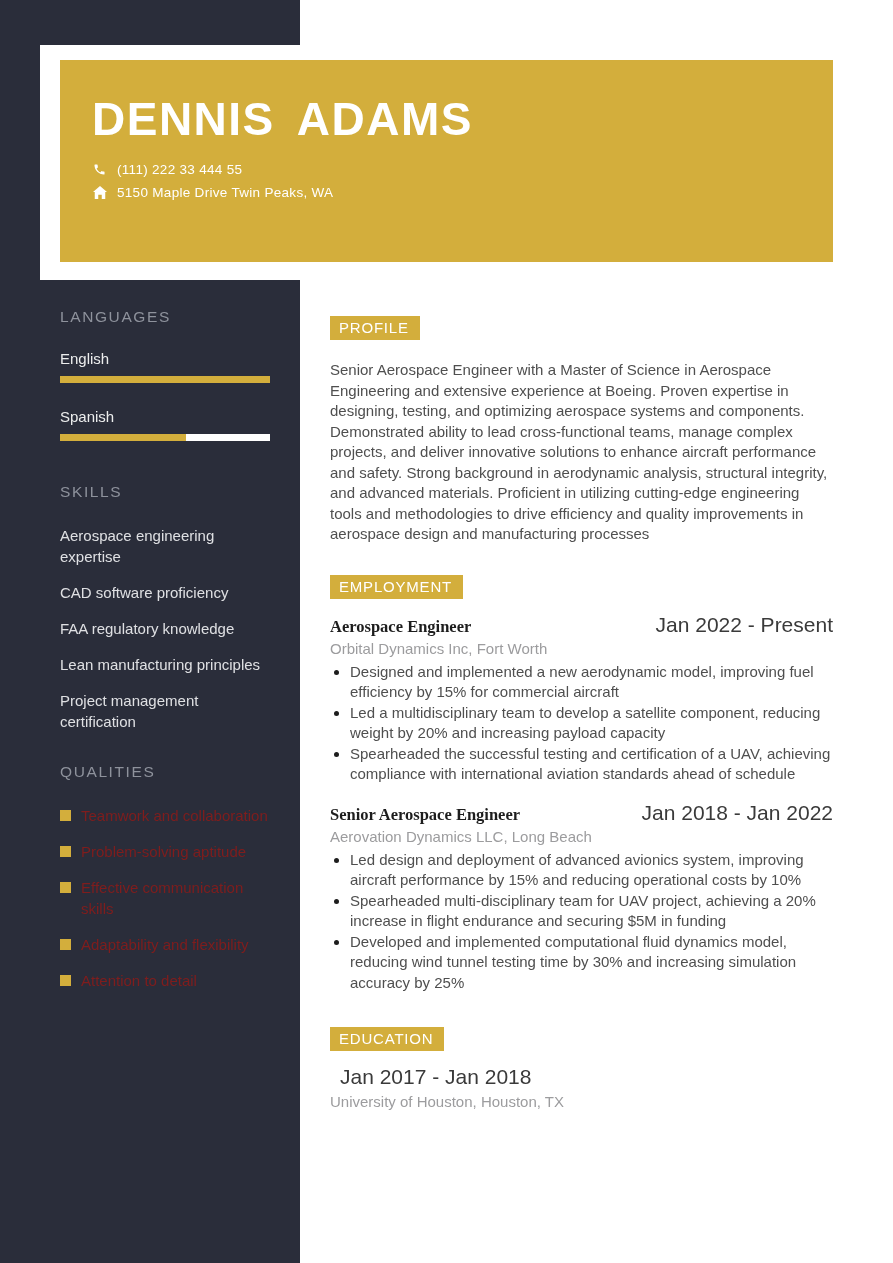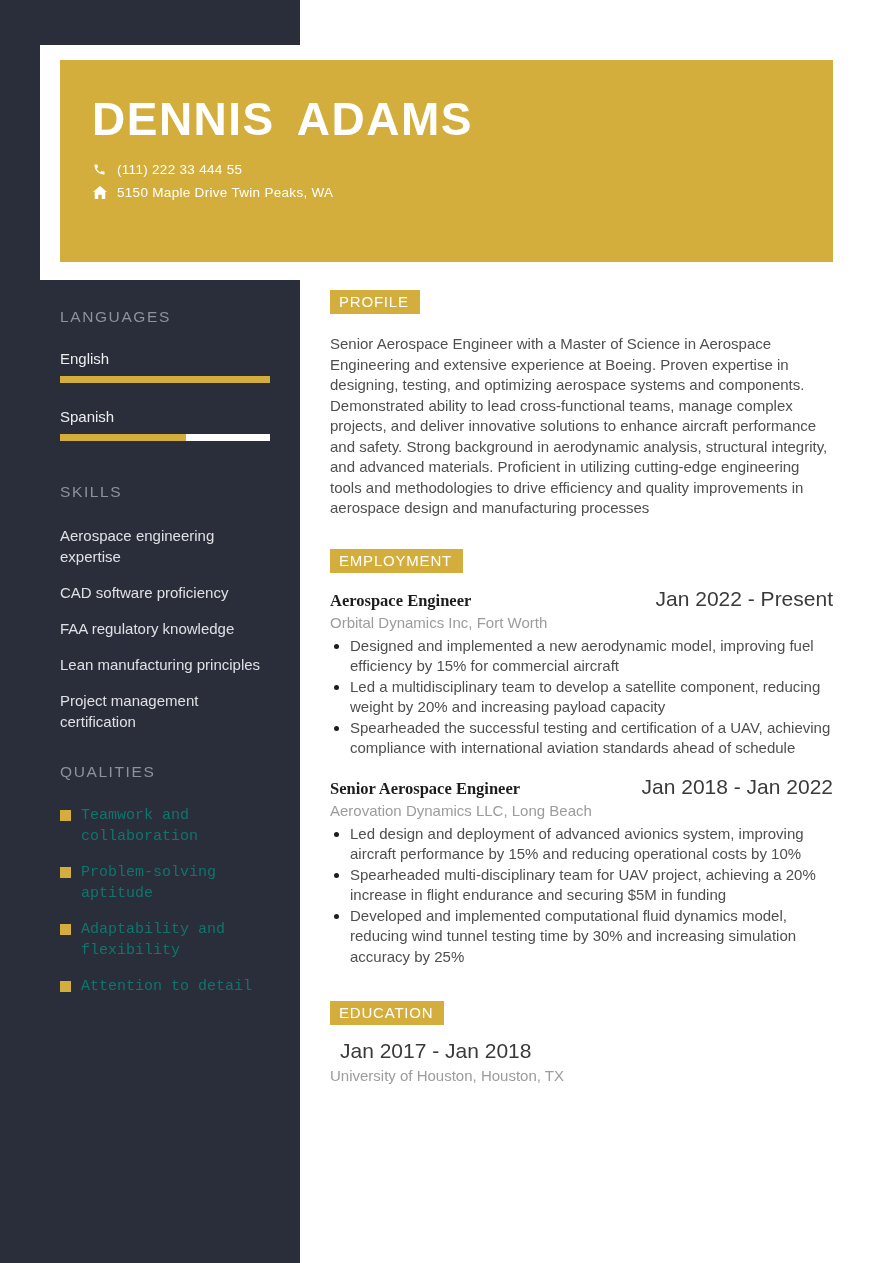--- a/index.html
+++ b/index.html
@@ -86,27 +86,26 @@
     display: flex; align-items: flex-start;
     margin-bottom: 15px;
   }
   .quality-bullet {
     flex: 0 0 11px; width: 11px; height: 11px;
     background: #d3ae3c; margin-top: 5px;
   }
   .quality-text {
     margin-left: 10px;
     font-size: 15px; line-height: 21px;
-    color: #0f766e;
-    font-family: Liberation Mono, monospace;
+    color: #7f1d1d;
   }
 
   
   .main {
-    position: absolute; left: 330px; top: 290px;
+    position: absolute; left: 330px; top: 316px;
     width: 503px;
   }
   .section-badge {
     display: inline-block;
     background: #d3ae3c;
     color: #ffffff;
     font-size: 15px;
     letter-spacing: 0.8px;
     padding: 3px 11px 4px 9px;
   }
@@ -215,20 +214,24 @@
   <div class="quality-item">
     <span class="quality-bullet"></span>
     <span class="quality-text">Teamwork and collaboration</span>
   </div>
   <div class="quality-item">
     <span class="quality-bullet"></span>
     <span class="quality-text">Problem-solving aptitude</span>
   </div>
   <div class="quality-item">
     <span class="quality-bullet"></span>
+    <span class="quality-text">Effective communication skills</span>
+  </div>
+  <div class="quality-item">
+    <span class="quality-bullet"></span>
     <span class="quality-text">Adaptability and flexibility</span>
   </div>
   <div class="quality-item">
     <span class="quality-bullet"></span>
     <span class="quality-text">Attention to detail</span>
   </div>
 </div>
 
 <div class="main">
 

